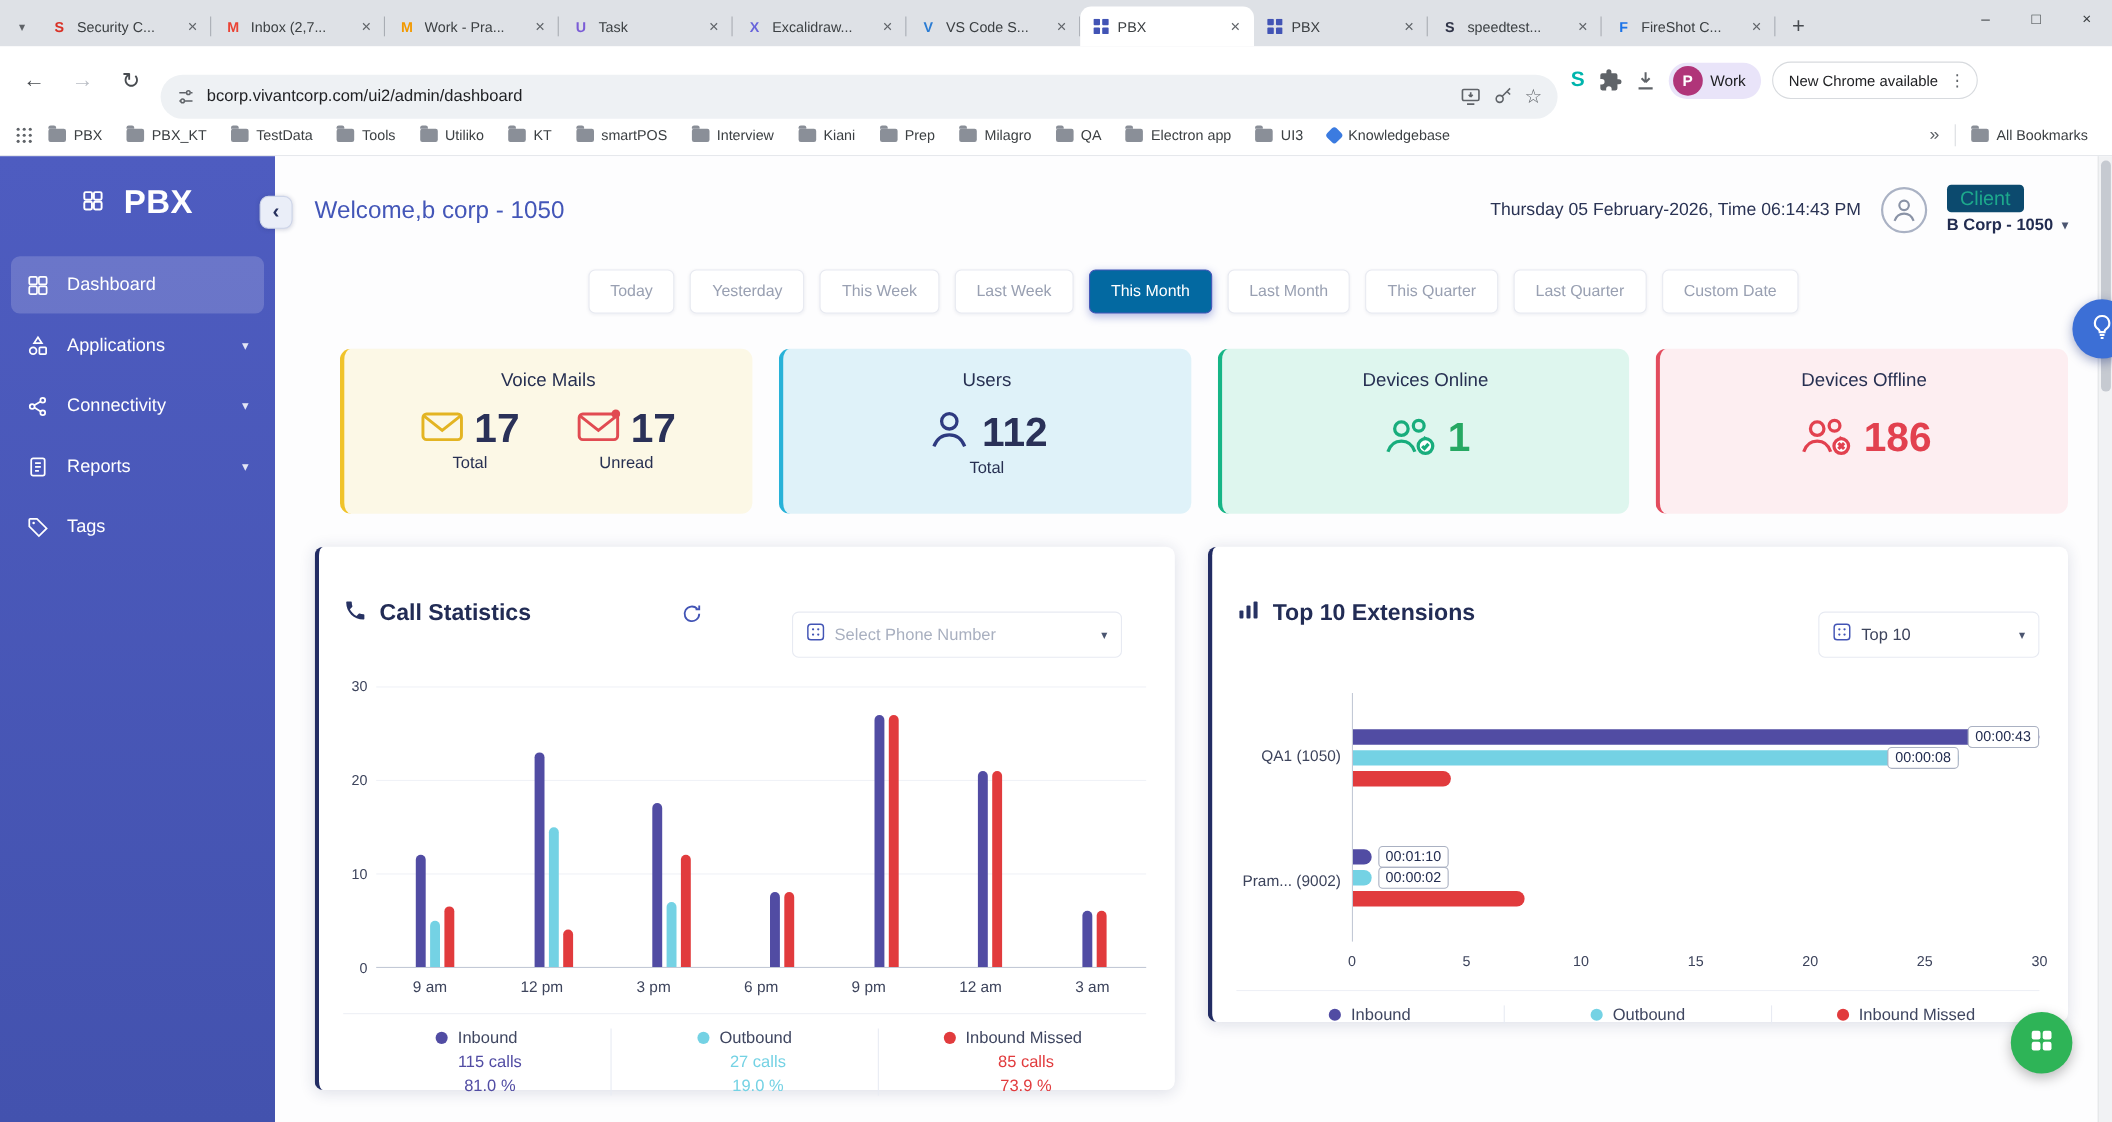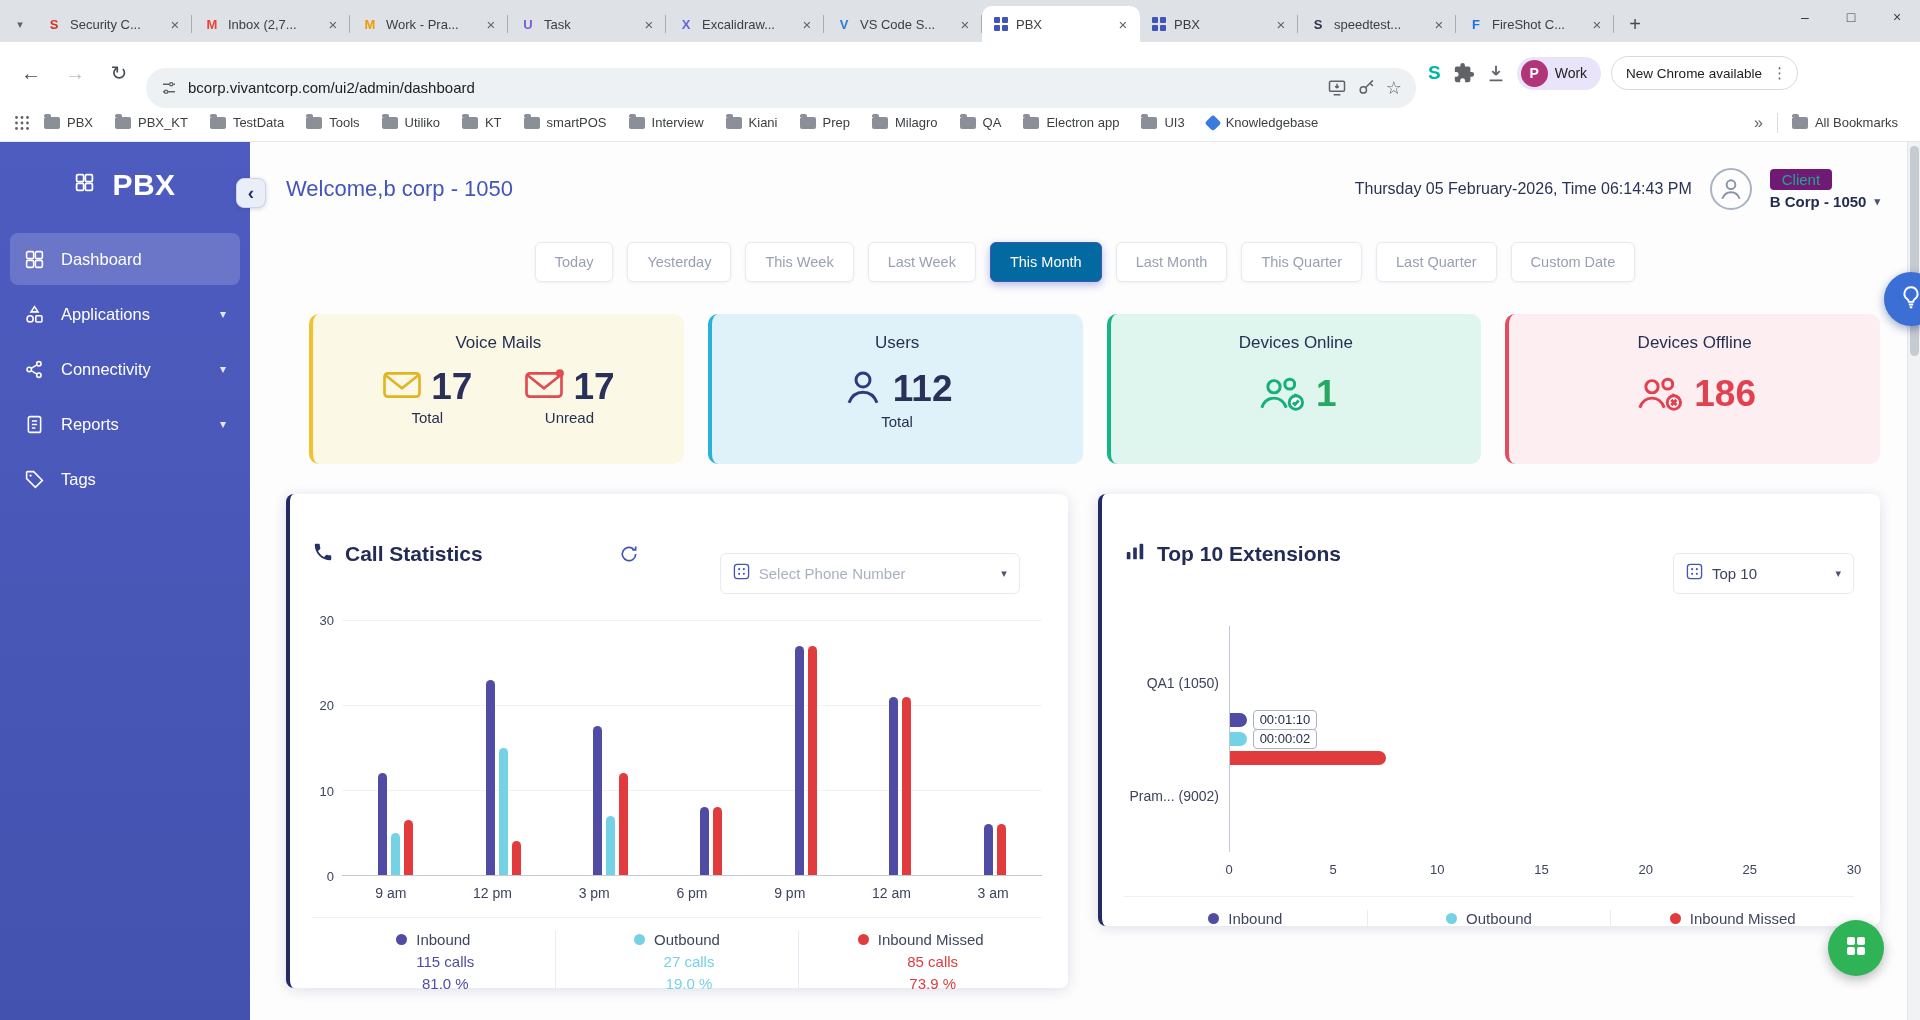--- a/index.html
+++ b/index.html
@@ -55,21 +55,21 @@
 
   .collapse-btn { position: absolute; left: 236px; top: 36px; width: 30px; height: 30px; border-radius: 8px; background: #eaeef8; border: 1px solid #ccd4e8; color: #27315e; font-size: 19px; font-weight: 700; display: flex; align-items: center; justify-content: center; z-index: 6; box-shadow: 0 1px 4px rgba(40,50,100,.2); }
 
   .main { position: absolute; left: 250px; top: 0; right: 0; bottom: 0; overflow: hidden; }
   .header-row { display: flex; align-items: center; padding: 26px 40px 0 36px; }
   .welcome { color: #4356b8; font-size: 22px; font-weight: 500; }
   .hdr-right { margin-left: auto; display: flex; align-items: center; gap: 18px; }
   .datetime { color: #2a3354; font-size: 16px; font-weight: 500; }
   .avatar { width: 42px; height: 42px; border-radius: 50%; border: 2px solid #aab2c4; display: flex; align-items: center; justify-content: center; }
   .client-block { display: flex; flex-direction: column; align-items: flex-start; gap: 3px; }
-  .client-pill { background: #701a75; color: #1da98c; font-size: 15px; padding: 2px 12px; border-radius: 4px; }
+  .client-pill { background: #0c4a6e; color: #1da98c; font-size: 18px; padding: 2px 12px; border-radius: 4px; }
   .client-name { display: flex; align-items: center; gap: 8px; font-size: 15px; font-weight: 700; color: #222c50; }
   .chev { color: #4b5570; font-size: 11px; }
 
   .filter-row { margin-top: 32px; display: flex; justify-content: center; gap: 14px; }
   .filter-btn { border: 1px solid #e8eaf1; background: #fff; color: #99a0b2; font-size: 14.5px; font-family: inherit; padding: 11px 19px; border-radius: 6px; box-shadow: 0 1px 3px rgba(25,35,80,.06); }
   .filter-btn.active { background: #0369a1; color: #fff; border-color: #4356b8; box-shadow: 0 3px 8px rgba(67,86,184,.4); }
 
   .cards-row { margin: 32px 40px 0 32px; display: flex; gap: 24px; padding-left: 27px; }
   .card { flex: 1; height: 150px; border-radius: 10px; border-left: 4px solid; padding-top: 19px; }
   .card-vm { background: #fcf8e6; border-color: #f0c32a; }
@@ -87,21 +87,21 @@
 
   .charts-row { margin: 30px 40px 0 36px; display: flex; gap: 30px; align-items: flex-start; }
   .panel { flex: 1; background: #fff; border-radius: 8px; border-left: 4px solid #222c63; box-shadow: 0 2px 14px rgba(30,40,90,.14); padding: 20px 26px 16px 22px; }
   .panel-cs { height: 494px; }
   .panel-ext { height: 432px; }
   .panel-header { display: flex; align-items: center; gap: 11px; }
   .panel-title { font-size: 21px; font-weight: 600; color: #222c55; }
   .refresh-ic { margin-left: 125px; display: flex; }
   .select-box { display: flex; align-items: center; gap: 9px; border: 1px solid #e7eaf2; border-radius: 6px; padding: 9px 12px; margin-top: 39px; }
   .select-cs { margin-left: 70px; width: 300px; }
-  .select-ext { margin-left: auto; width: 181px; }
+  .select-ext { margin-left: auto; width: 201px; }
   .select-text { flex: 1; font-size: 15px; color: #a9b0c0; white-space: nowrap; overflow: hidden; }
   .select-text.dark { color: #3d445c; }
 
   
   .cs-chart { display: flex; margin-top: 26px; }
   .cs-yaxis { width: 30px; position: relative; }
   .ytick { position: absolute; right: 8px; transform: translateY(-50%); font-size: 13px; color: #3d445c; }
   .cs-plot { flex: 1; position: relative; height: 256px; display: flex; align-items: flex-end; justify-content: space-around; border-bottom: 1.5px solid #c3c9d6; }
   .gridline { position: absolute; left: 0; right: 0; height: 1px; background: #f0f2f7; }
   .cs-group { display: flex; align-items: flex-end; gap: 4px; height: 100%; z-index: 1; }
@@ -682,20 +682,33 @@
         </div>
 
         <div class="ext-chart">
           <div class="ext-labels">
               <div class="ext-cat">QA1 (1050)</div>
               <div class="ext-cat">Pram... (9002)</div>
             </div>
           <div class="ext-plot">
               <div class="ext-group">
                 <div class="ext-line">
+                  <div class="ext-bar" style="width: 100%; background: rgb(81, 76, 163);"></div>
+                  <div class="ext-pill" style="top: 50%; left: 100%; transform: translate(-101%, -50%);">00:00:43</div>
+                </div>
+                <div class="ext-line">
+                  <div class="ext-bar" style="width: 88.3333%; background: rgb(116, 210, 228);"></div>
+                  <div class="ext-pill" style="top: 50%; left: 88.3333%; transform: translate(-101%, -50%);">00:00:08</div>
+                </div>
+                <div class="ext-line">
+                  <div class="ext-bar" style="width: 14.3333%; background: rgb(225, 59, 61);"></div>
+                </div>
+              </div>
+              <div class="ext-group">
+                <div class="ext-line">
                   <div class="ext-bar" style="width: 2.66667%; background: rgb(81, 76, 163);"></div>
                   <div class="ext-pill" style="top: 50%; left: calc(2.66667% + 6px); transform: translateY(-50%);">00:01:10</div>
                 </div>
                 <div class="ext-line">
                   <div class="ext-bar" style="width: 2.66667%; background: rgb(116, 210, 228);"></div>
                   <div class="ext-pill" style="top: 50%; left: calc(2.66667% + 6px); transform: translateY(-50%);">00:00:02</div>
                 </div>
                 <div class="ext-line">
                   <div class="ext-bar" style="width: 25%; background: rgb(225, 59, 61);"></div>
                 </div>

